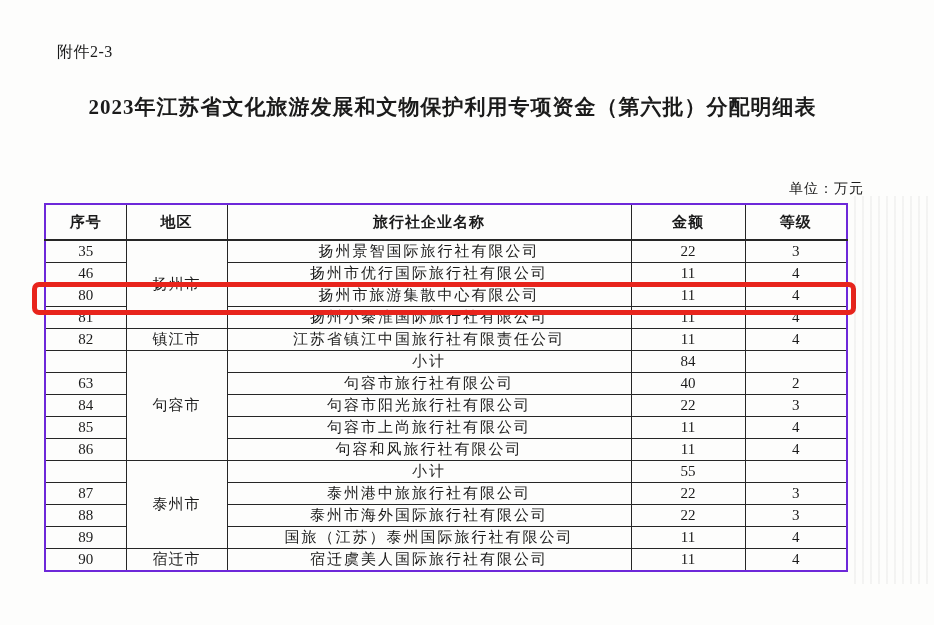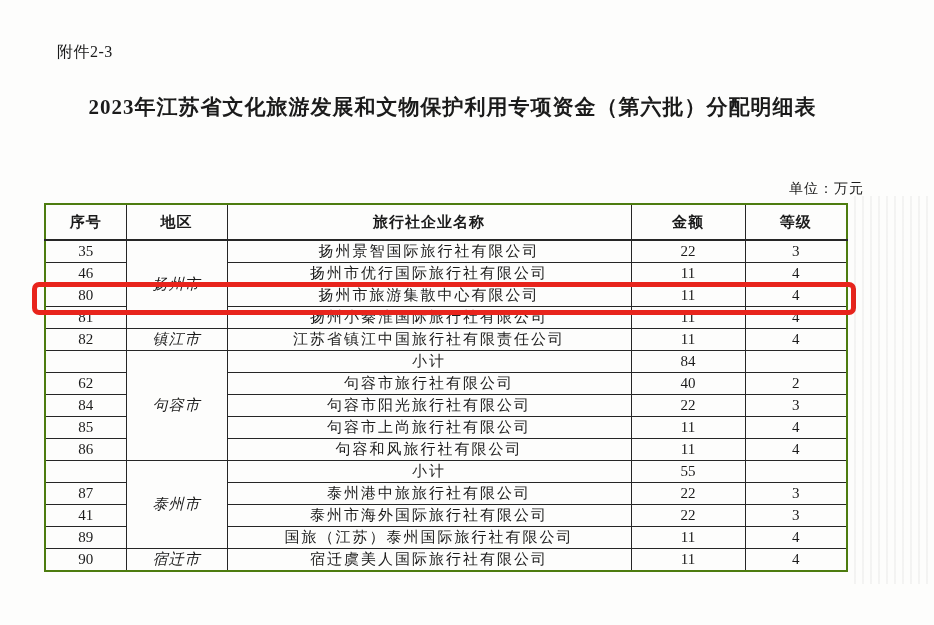--- a/index.html
+++ b/index.html
@@ -28,25 +28,25 @@
     position:absolute;left:44px;top:203px;
     width:802px;table-layout:fixed;
     border-collapse:collapse;
     font-size:15px;
   }
   table.alloc th,table.alloc td{
     border:1.5px solid #262626;
     text-align:center;vertical-align:middle;
     padding:0 2px;overflow:hidden;white-space:nowrap;
   }
-  table.alloc{border:2px solid #4d7c0f;}
+  table.alloc{border:2px solid #6d28d9;}
   table.alloc thead th{height:34px;font-weight:bold;letter-spacing:1px;border-bottom-width:2px;}
   table.alloc tbody td{height:21px;}
   td.name-cell{letter-spacing:2px;font-family:Liberation Mono, monospace;}
-  td.region-cell{letter-spacing:1px;font-style:italic;}
+  td.region-cell{letter-spacing:1px;}
   .col-no{width:81px;}
   .col-region{width:101px;}
   .col-name{width:404px;}
   .col-amount{width:114px;}
   .col-grade{width:102px;}
   .highlight-box{
     position:absolute;left:32px;top:282px;width:824px;height:33px;
     border:5px solid #e8241c;border-radius:7px;
     box-sizing:border-box;pointer-events:none;
   }
@@ -119,21 +119,21 @@
           <td>4</td>
         </tr>
         <tr>
           <td></td>
           <td class="region-cell" rowspan="5">句容市</td>
           <td class="name-cell">小计</td>
           <td>84</td>
           <td></td>
         </tr>
         <tr>
-          <td>62</td>
+          <td>63</td>
           <td class="name-cell">句容市旅行社有限公司</td>
           <td>40</td>
           <td>2</td>
         </tr>
         <tr>
           <td>84</td>
           <td class="name-cell">句容市阳光旅行社有限公司</td>
           <td>22</td>
           <td>3</td>
         </tr>
@@ -156,21 +156,21 @@
           <td>55</td>
           <td></td>
         </tr>
         <tr>
           <td>87</td>
           <td class="name-cell">泰州港中旅旅行社有限公司</td>
           <td>22</td>
           <td>3</td>
         </tr>
         <tr>
-          <td>41</td>
+          <td>88</td>
           <td class="name-cell">泰州市海外国际旅行社有限公司</td>
           <td>22</td>
           <td>3</td>
         </tr>
         <tr>
           <td>89</td>
           <td class="name-cell">国旅（江苏）泰州国际旅行社有限公司</td>
           <td>11</td>
           <td>4</td>
         </tr>

